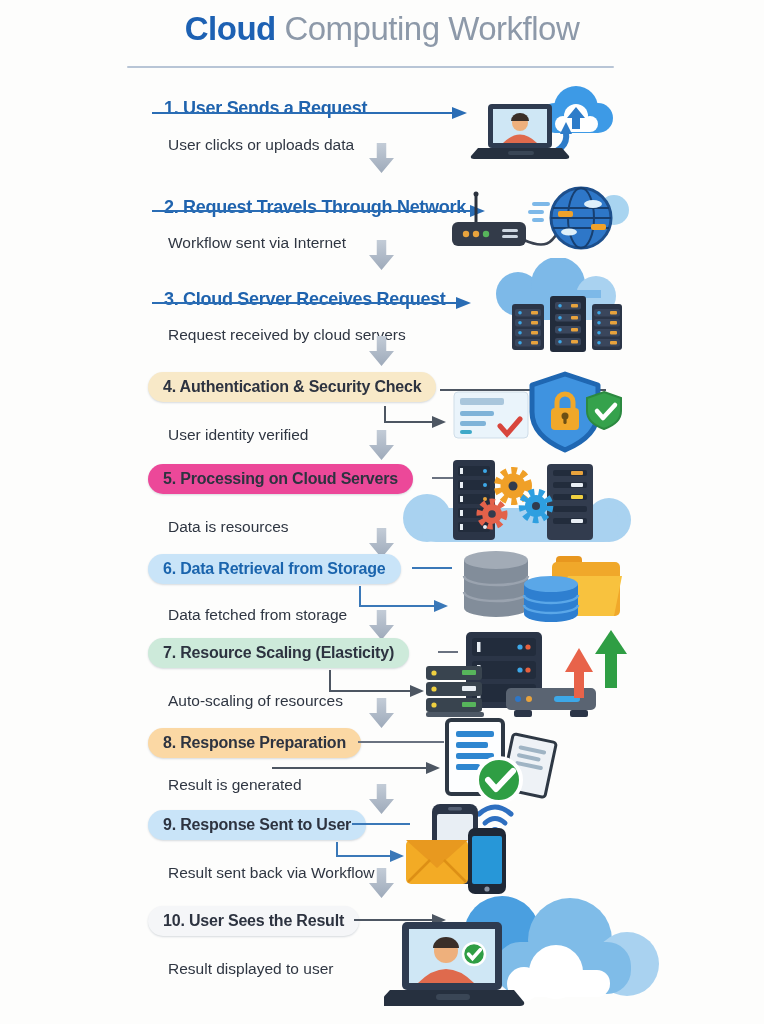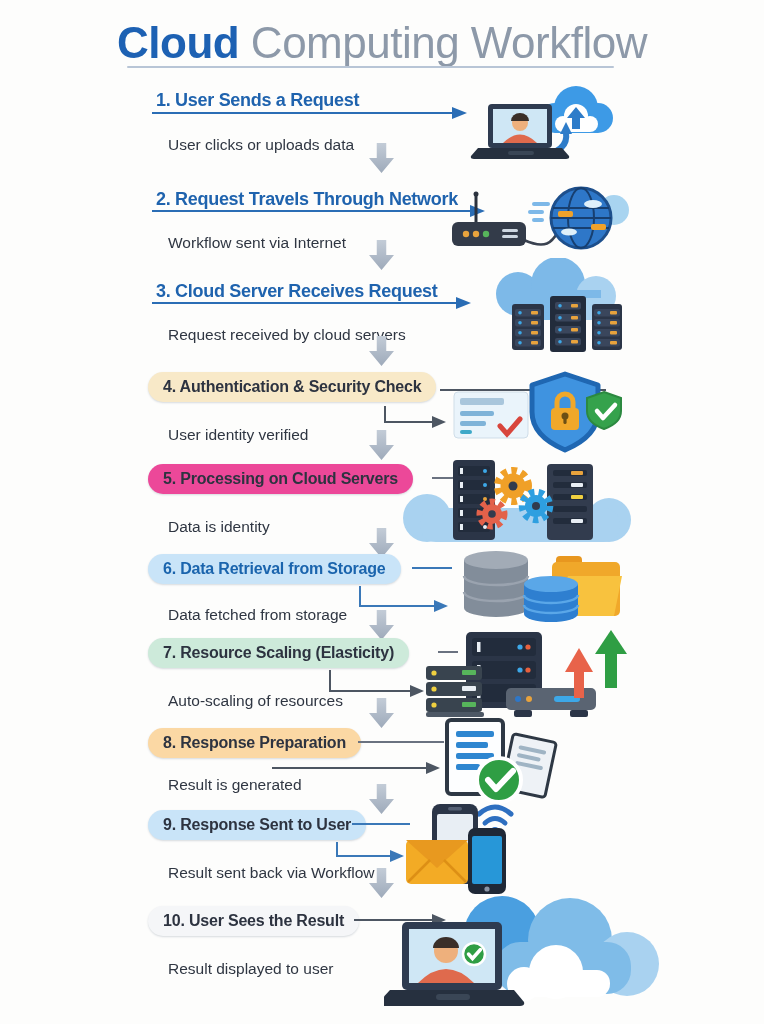--- a/index.html
+++ b/index.html
@@ -2,27 +2,27 @@
 <html><head>
 <meta charset="utf-8">
 <style>
   html,body{margin:0;padding:0;background:#ffffff;}
   .canvas{
     position:relative;width:764px;height:1024px;margin:0 auto;overflow:hidden;
     background:#fdfdfc;font-family:"Liberation Sans", sans-serif;
   }
   
   .hdr{position:absolute;left:0;top:10px;width:764px;text-align:center;}
-  .hdr h1{margin:8px;font-size:44px;letter-spacing:-0.5px;}
+  .hdr h1{margin:0;font-size:33px;letter-spacing:-0.5px;}
   .t-bold{color:#1d61b3;font-weight:700;}
   .t-rest{color:#8d99a9;font-weight:400;}
   .divider{position:absolute;left:127px;top:66px;width:487px;height:2px;background:#b8c5d6;border-radius:1px;}
   
   .step{position:absolute;left:0;width:764px;}
-  .title{position:absolute;margin:4px;font-size:18px;font-weight:700;letter-spacing:-0.3px;white-space:nowrap;color:#1f63ae;}
+  .title{position:absolute;margin:12px;font-size:18px;font-weight:700;letter-spacing:-0.3px;white-space:nowrap;color:#1f63ae;}
   .pill{position:absolute;margin:0;font-size:16px;font-weight:700;letter-spacing:-0.2px;white-space:nowrap;
         color:#2d3340;background:#eee;border-radius:18px;padding:6px 15px;line-height:18px;
         box-shadow:0 1px 2px rgba(40,60,90,.18);}
   .sub{position:absolute;margin:16px;font-size:15.5px;font-weight:500;color:#2f3642;white-space:nowrap;}
   .conn{position:absolute;overflow:visible;}
   .icon{position:absolute;}
   .icon svg{display:block;width:100%;height:100%;}
   .darrow{position:absolute;width:25px;height:30px;
     background:linear-gradient(#c3ccd7,#9eaaba);
     clip-path:polygon(31% 0,69% 0,69% 50%,100% 50%,50% 100%,0 50%,31% 50%);}
@@ -172,21 +172,21 @@
       </svg>
     </div>
     <div class="darrow" style="left:369px;top:64px"></div>
   </section>
 
   <section class="step" style="top:458px;height:90px">
     <h2 class="pill" style="left: 148px; top: 6px; color: rgb(45, 51, 64); background: #ec4899;">5. Processing on Cloud Servers</h2>
     <svg class="conn" style="left:0;top:0" width="640" height="92" viewBox="0 0 640 92">
       <path d="M432 20 H452 Q458 20 458 14 V8" fill="none" stroke="#6a7280" stroke-width="2"></path>
     </svg>
-    <p class="sub" style="left:152px;top:44px">Data is identity</p>
+    <p class="sub" style="left:152px;top:44px">Data is resources</p>
     <div class="icon" style="left:395px;top:-6px;width:245px;height:95px">
       <svg viewBox="0 0 245 95">
         <circle cx="32" cy="66" r="24" fill="#a9d2f0"></circle>
           <circle cx="214" cy="68" r="22" fill="#a9d2f0"></circle>
         <rect x="25" y="56" width="200" height="34" rx="16" fill="#a9d2f0"></rect>
         <rect x="58" y="8" width="42" height="80" rx="4" fill="#2b3547"></rect>
         <rect x="63" y="14" width="32" height="10" rx="2" fill="#222c3c"></rect>
           <rect x="65" y="16" width="3" height="6" fill="#e8eef4"></rect>
           <circle cx="90" cy="19" r="2" fill="#3da8e8"></circle>
         <rect x="63" y="28" width="32" height="10" rx="2" fill="#222c3c"></rect>

